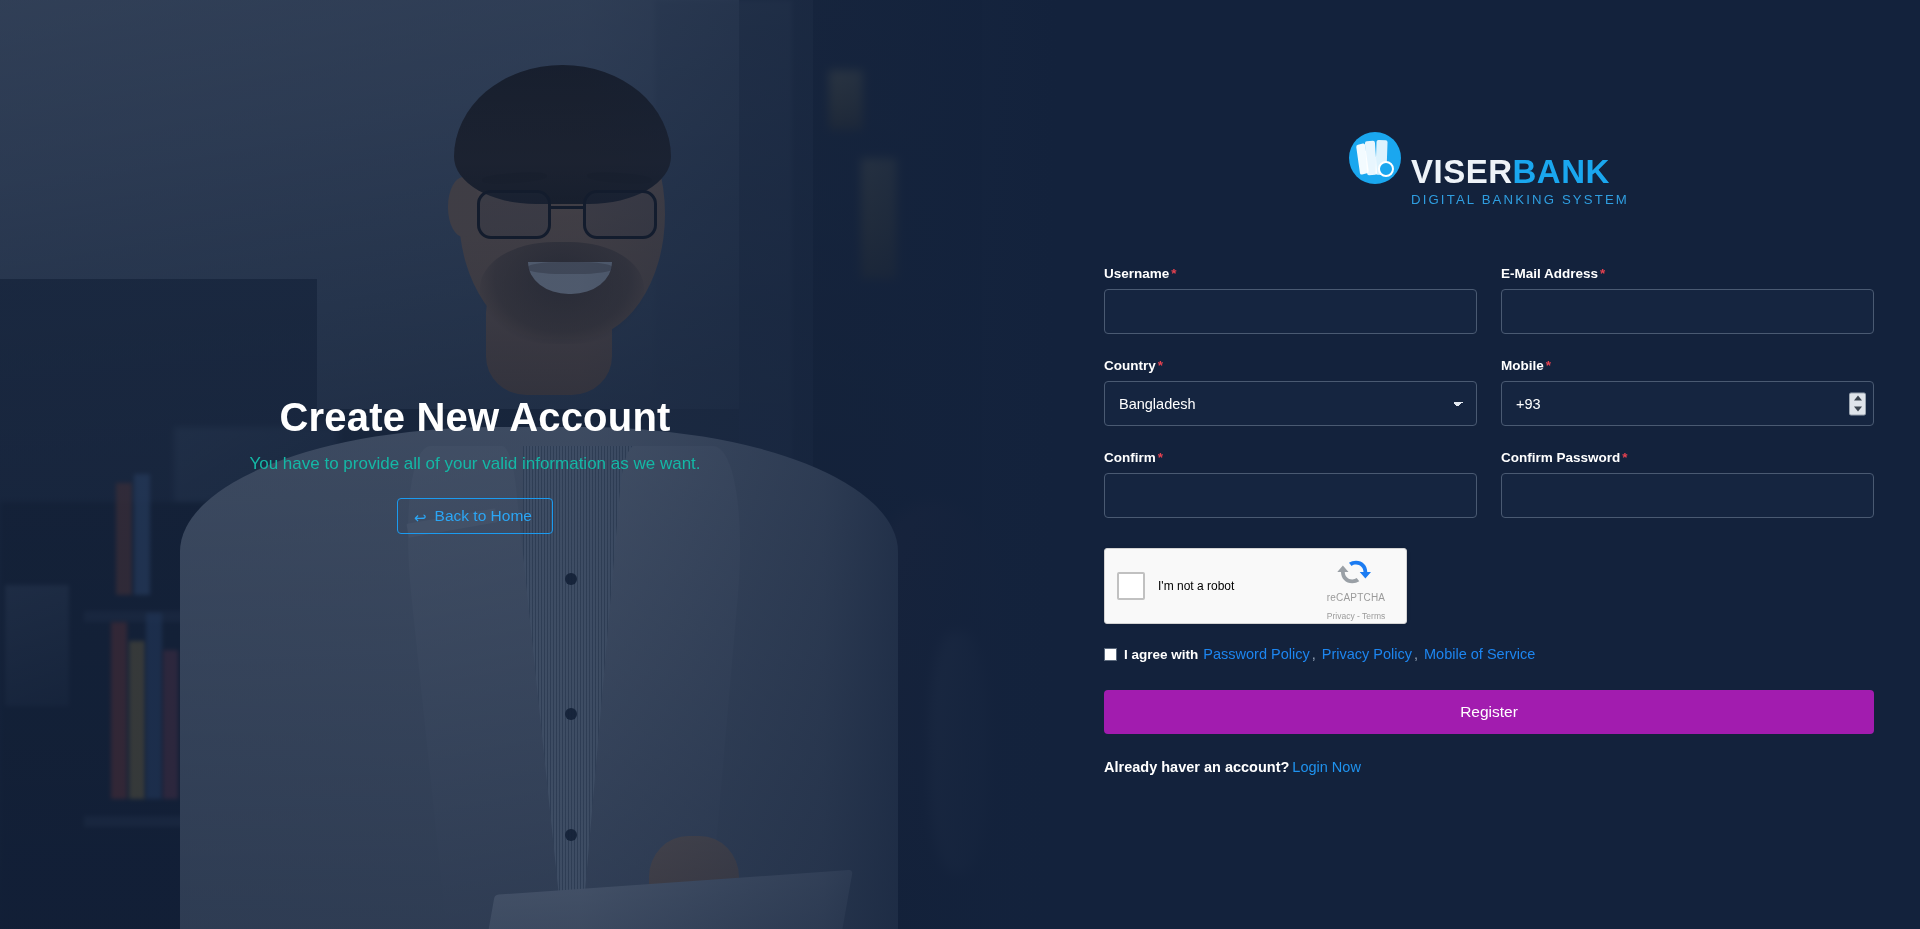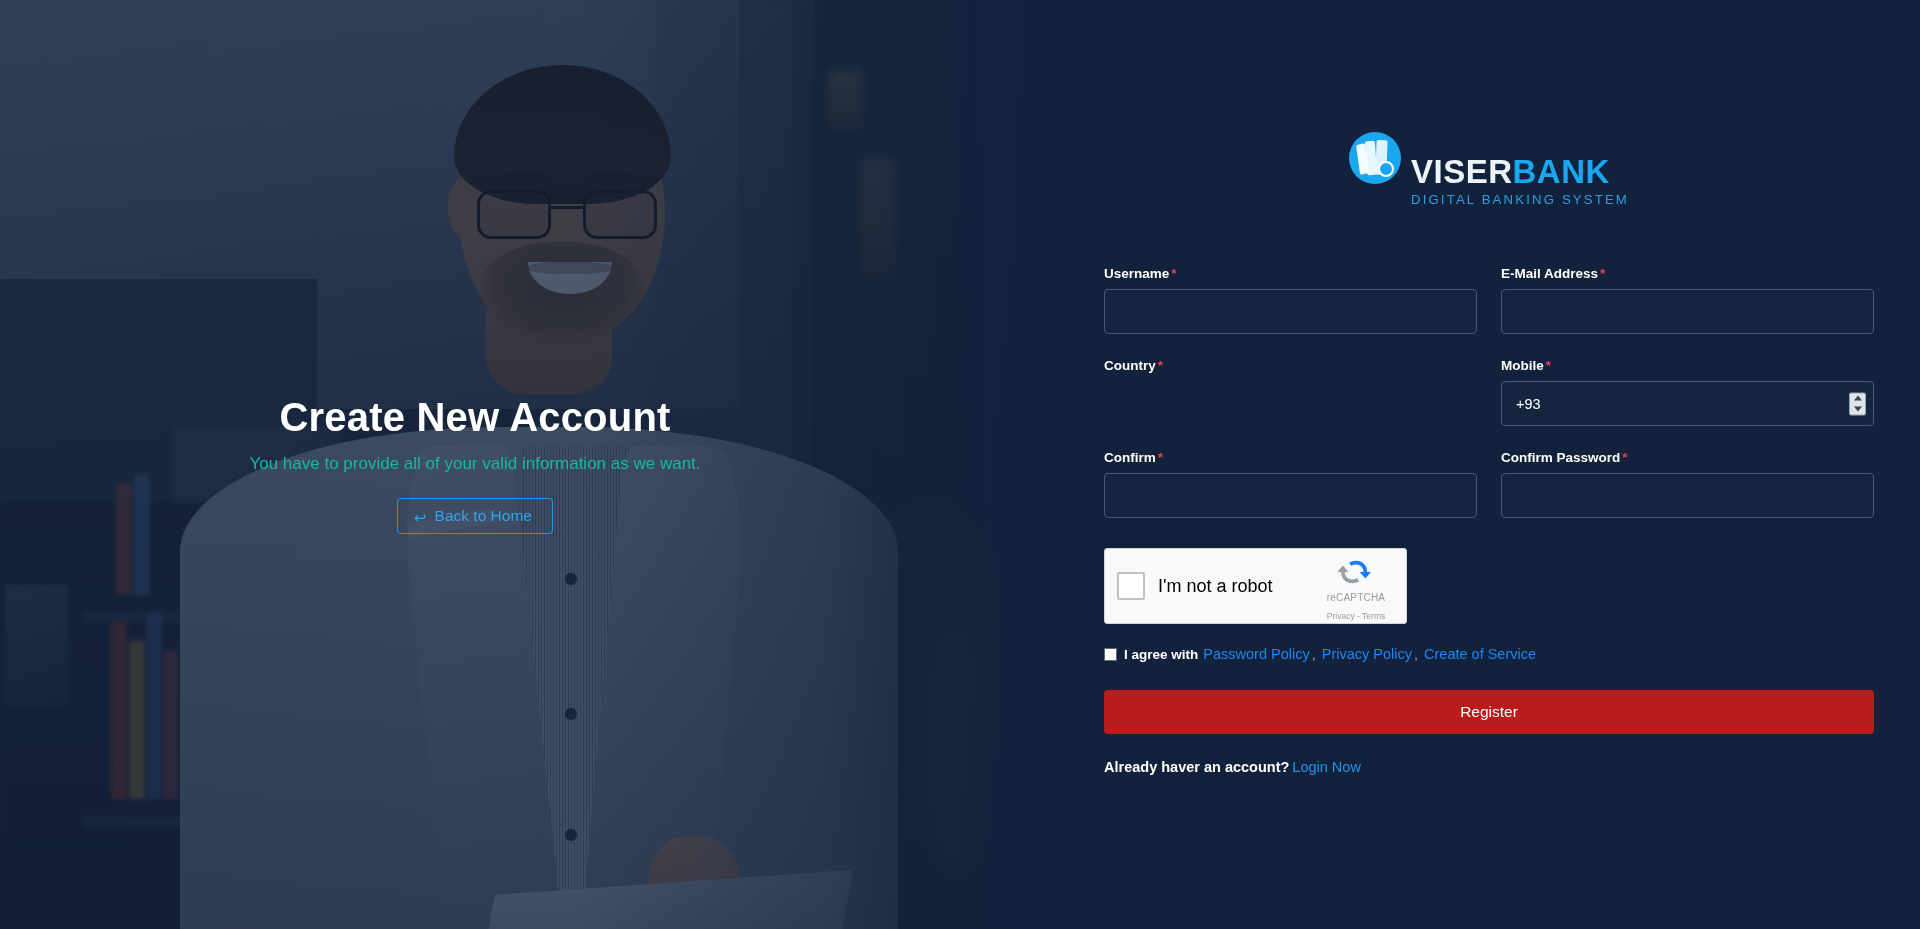--- a/index.html
+++ b/index.html
@@ -389,21 +389,21 @@
     width: 28px; height: 28px;
     background: #fff;
     border: 2px solid #c1c1c1;
     border-radius: 2px;
     margin-left: 12px;
     cursor: pointer;
     flex: 0 0 28px;
   }
   .rc-label {
     margin-left: 13px;
-    font-size: 18px;
+    font-size: 12px;
     color: #000000;
     font-family: "Liberation Sans", sans-serif;
   }
   .rc-brand {
     position: absolute; right: 11px; top: 8px;
     width: 78px; text-align: center;
   }
   .rc-logo { width: 100%; height: 30px; display: block; }
   .rc-name { font-size: 10px; color: #9b9b9b; letter-spacing: .2px; margin-top: 2px; }
   .rc-links { font-size: 8.5px; color: #9b9b9b; margin-top: 1px; }
@@ -424,21 +424,21 @@
   }
   .agree-text { color: #ffffff; font-weight: bold; font-size: 13.5px; }
   .agree-links { color: #1d86f0; font-size: 14.5px; margin-left: 5px; }
   .agree-links a { color: #1d86f0; text-decoration: none; cursor: pointer; }
   .agree-sep { color: #93a2b6; margin: 0 2px; }
 
   .register-btn {
     margin-top: 28px;
     width: 100%;
     height: 44px;
-    background: #b91c1c;
+    background: #a21caf;
     border: none;
     border-radius: 4px;
     color: #ffffff;
     font-size: 15.5px;
     font-family: "Liberation Sans", sans-serif;
     cursor: pointer;
   }
 
   .login-row {
     margin-top: 25px;
@@ -555,20 +555,23 @@
           <div class="label">
             <span>E-Mail Address</span><span class="req">*</span>
           </div>
           <input class="input" type="text" value="" placeholder="" style="">
         </div>
 
         <div class="field">
           <div class="label">
             <span>Country</span><span class="req">*</span>
           </div>
+          <select class="select">
+            <option>Bangladesh</option>
+          </select>
         </div>
 
         <div class="field">
           <div class="label">
             <span>Mobile</span><span class="req">*</span>
           </div>
           <div class="mobile-wrap">
             <input class="input" type="text" value="+93" style="">
             <span class="spinner">
               <i class="up"></i>
@@ -613,21 +616,21 @@
         </div>
       </div>
 
       
       <div class="agree-row">
         <span class="agree-box"></span>
         <span class="agree-text">I agree with</span>
         <span class="agree-links">
           <a>Password Policy</a><span class="agree-sep">,</span>
           <a>Privacy Policy</a><span class="agree-sep">,</span>
-          <a>Create of Service</a>
+          <a>Mobile of Service</a>
         </span>
       </div>
 
       <button class="register-btn">Register</button>
 
       <div class="login-row">
         <span>Already haver an account?</span><a class="login-link">Login Now</a>
       </div>
 
     </div>

